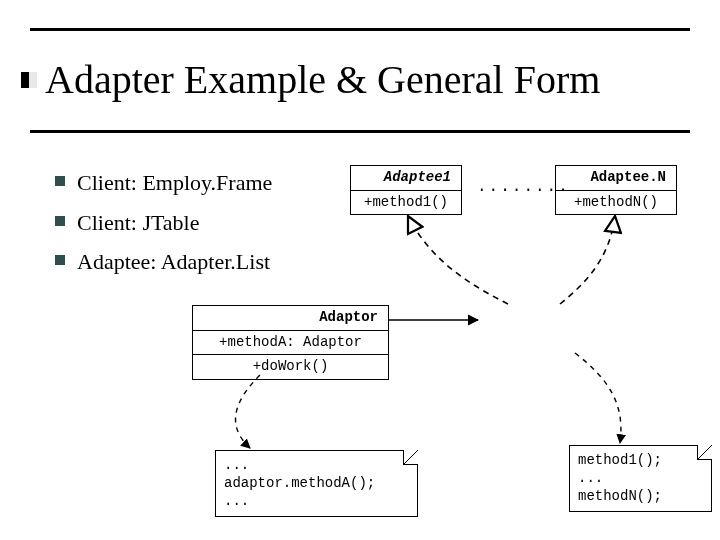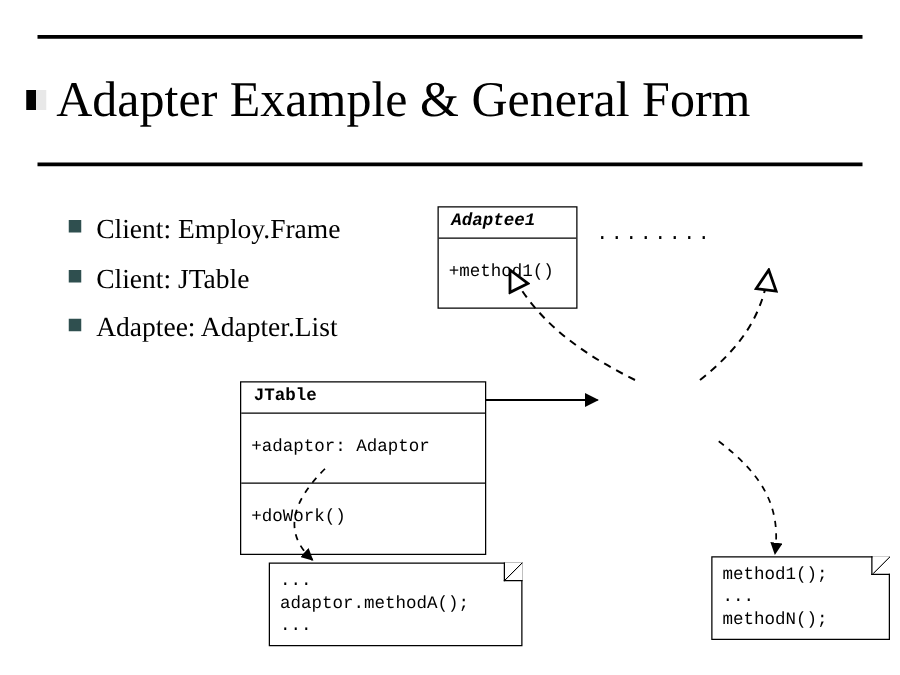--- a/index.html
+++ b/index.html
@@ -84,29 +84,30 @@
     position: absolute;
     border: 1.5px solid #000;
     background: #fff;
     font-family: "Courier New", Courier, monospace;
     font-size: 14px;
     line-height: 1.25;
   }
   .class-box.interface .iname { font-style: italic; }
   .cname, .iname {
     font-weight: 700;
-    text-align: left;
+    text-align: right;
     padding: 3px 10px;
     border-bottom: 1.5px solid #000;
     white-space: nowrap;
   }
   .sect {
-    padding: 19px 8px;
+    padding: 3px 8px;
     border-bottom: 1.5px solid #000;
     white-space: nowrap;
+    text-align: center;
   }
   .sect:last-child { border-bottom: none; }
 
   .note {
     position: absolute;
     background: #fff;
     border: 1.5px solid #000;
     font-family: "Courier New", Courier, monospace;
     font-size: 14px;
     line-height: 1.3;
@@ -171,26 +172,30 @@
     </div>
   </div>
 
   <div class="uml">
 
     <div class="class-box interface" style="left:350px; top:165px; width:110px;">
       <div class="iname">Adaptee1</div>
       <div class="sect">+method1()</div>
     </div>
 
+    <div class="class-box" style="left:555px; top:165px; width:120px;">
+      <div class="cname">Adaptee.N</div>
+      <div class="sect">+methodN()</div>
+    </div>
 
     <div class="dots" style="left:477px; top:178px;">........</div>
 
     <div class="class-box" style="left:192px; top:305px; width:195px;">
-      <div class="cname">JTable</div>
-      <div class="sect">+adaptor: Adaptor</div>
+      <div class="cname">Adaptor</div>
+      <div class="sect">+methodA: Adaptor</div>
       <div class="sect">+doWork()</div>
     </div>
 
 
     <div class="note" style="left:215px; top:450px; width:185px;">...
 adaptor.methodA();
 ...</div>
 
     <div class="note" style="left:569px; top:445px; width:125px;font-family:Liberation Mono, monospace;">method1();
 ...

